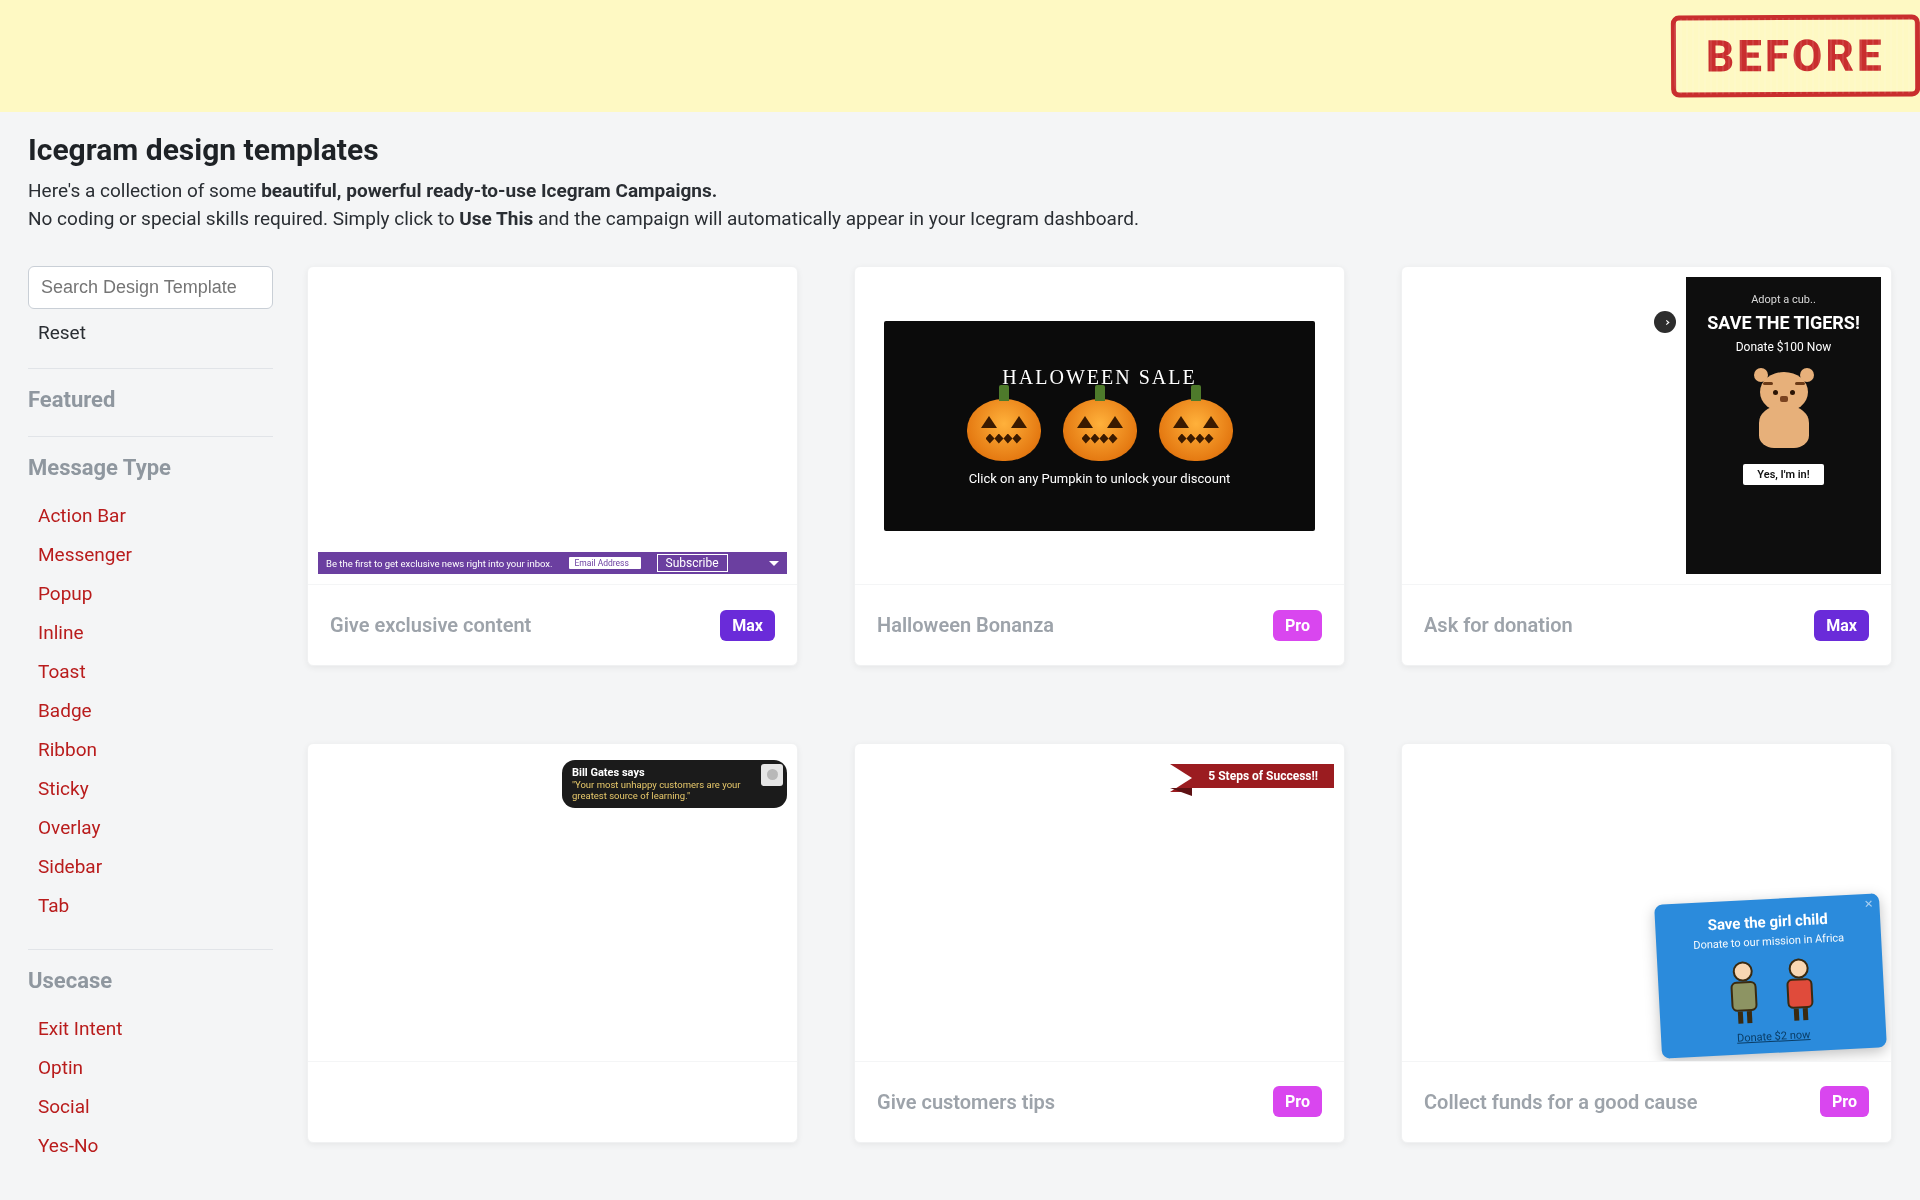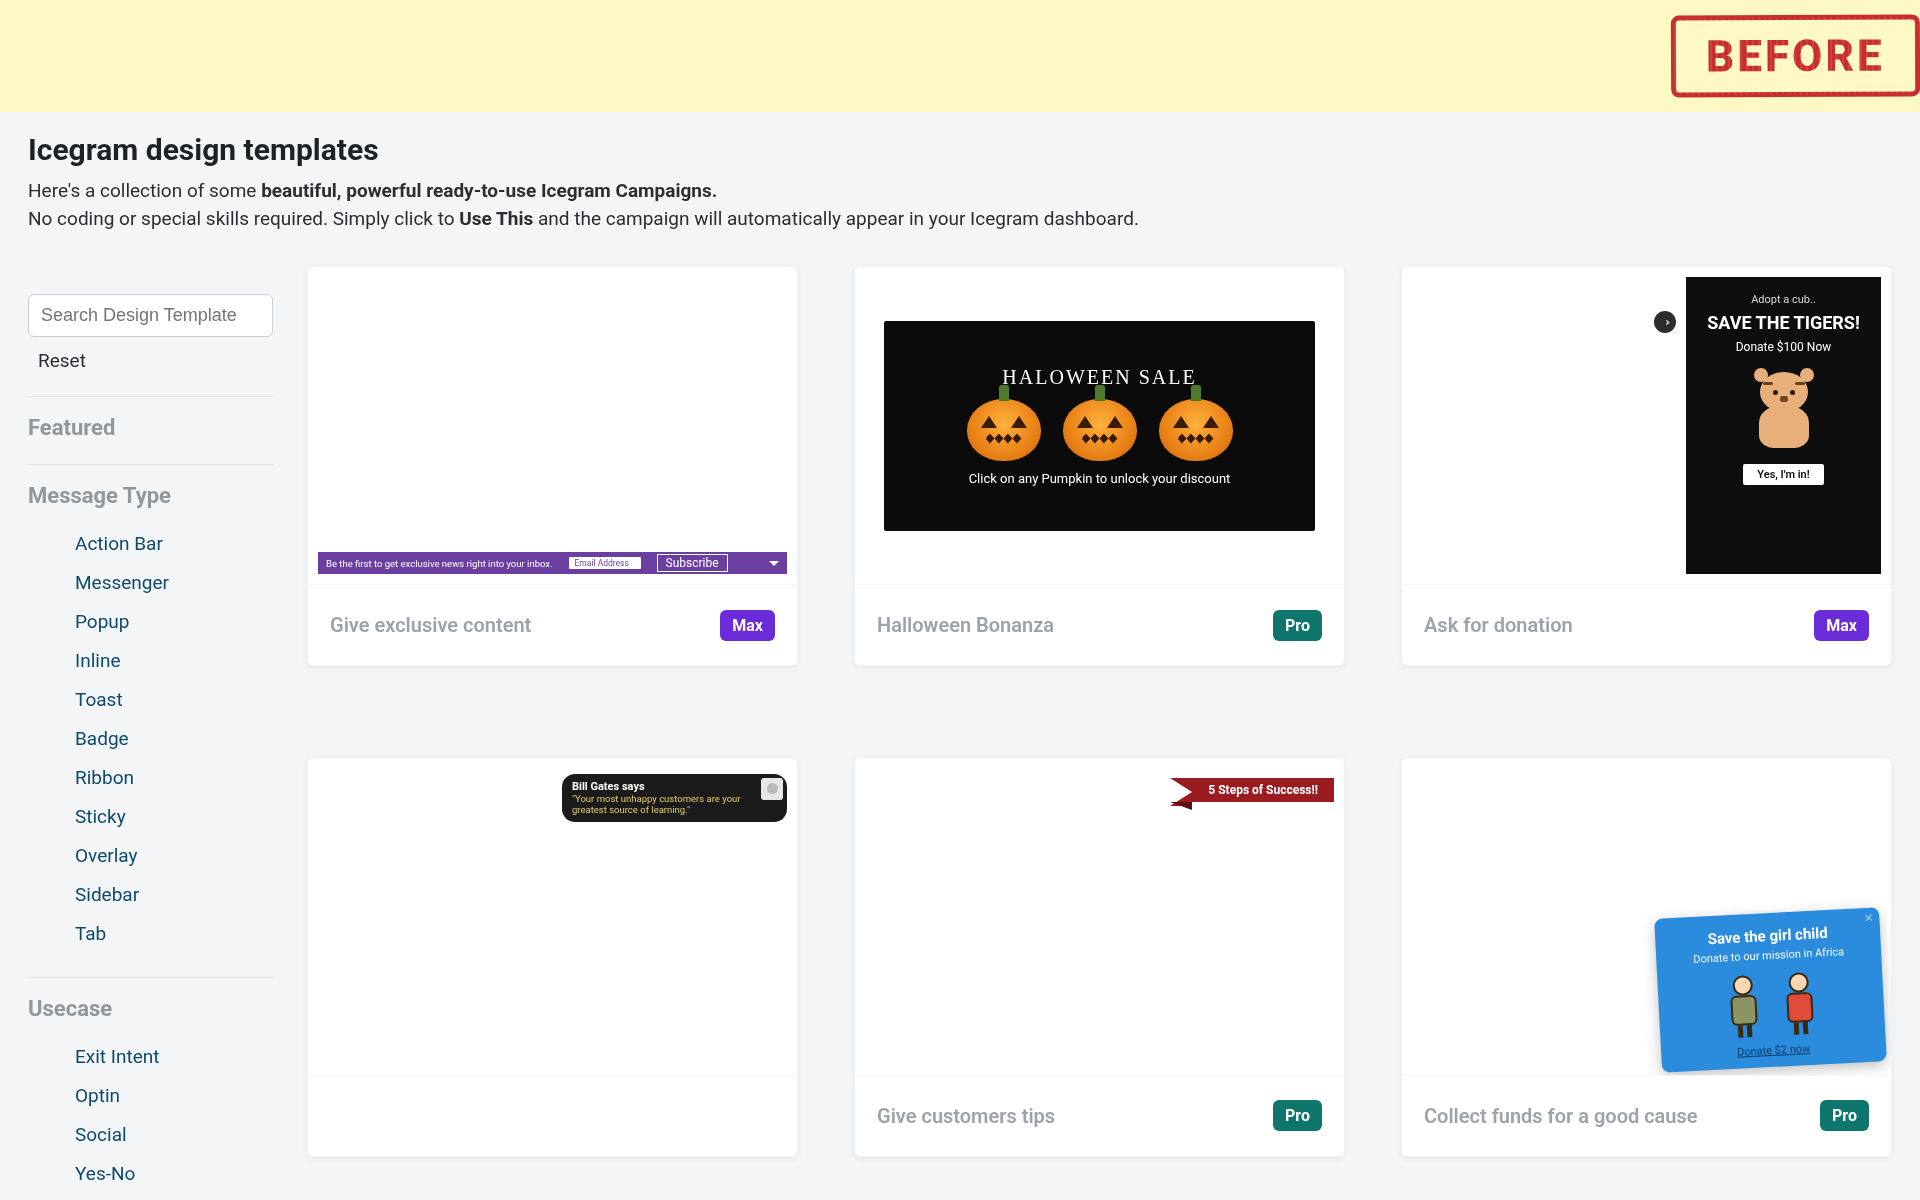--- a/index.html
+++ b/index.html
@@ -68,21 +68,20 @@
 }
 .search-box {
   width: 100%;
   padding: 10px 12px;
   font-size: 18px;
   color: #888;
   border: 1px solid #c9cfd6;
   border-radius: 6px;
   background: #ffffff;
   outline: none;
-  margin-top: 28px;
 }
 .reset-link {
   display: block;
   margin: 12px 0 0 10px;
   font-size: 19px;
   color: #2a2e33;
   cursor: pointer;
 }
 .side-divider {
   border: 0;
@@ -94,24 +93,23 @@
   font-weight: 700;
   color: #8f979f;
   margin-bottom: 16px;
 }
 .side-list {
   list-style: none;
   margin: 0 0 0 10px;
 }
 .side-list li {
   font-size: 19px;
-  color: #0c4a6e;
+  color: #b91c1c;
   padding: 8px 0;
   cursor: pointer;
-  margin-left: 37px;
 }
 .cards-wrap {
   flex: 1;
   display: grid;
   grid-template-columns: repeat(3, 1fr);
   gap: 54px 56px;
 }
 .card {
   background: #ffffff;
   border: 1px solid #f0f1f2;
@@ -145,21 +143,21 @@
 }
 .badge {
   display: inline-block;
   padding: 6px 12px;
   border-radius: 6px;
   font-size: 16px;
   font-weight: 700;
   color: #fff;
 }
 .badge-max { background: #6a2bd9; }
-.badge-pro { background: #0f766e; text-align: center; }
+.badge-pro { background: #d946ef; text-align: center; }
 
 
 .preview-1 { display:block; padding:0; }
 .preview-1 .bar {
   position: absolute;
   left: 10px; right: 10px; bottom: 10px;
   height: 22px;
   background: #6b3fa0;
   color: #fff;
   display: flex;

